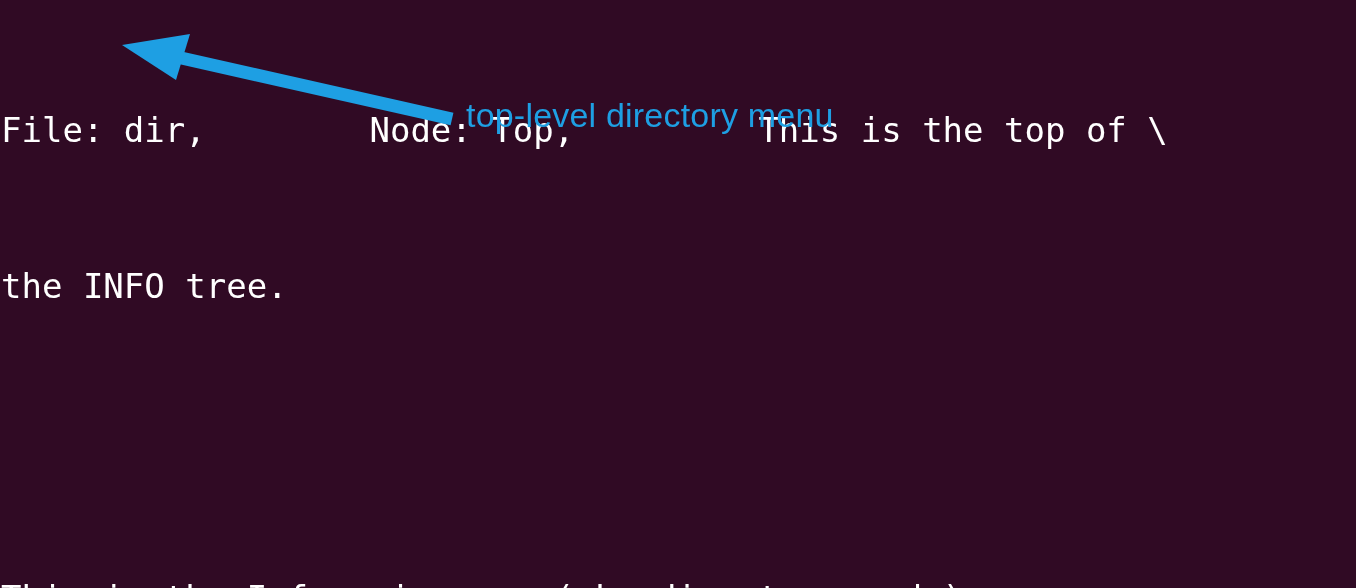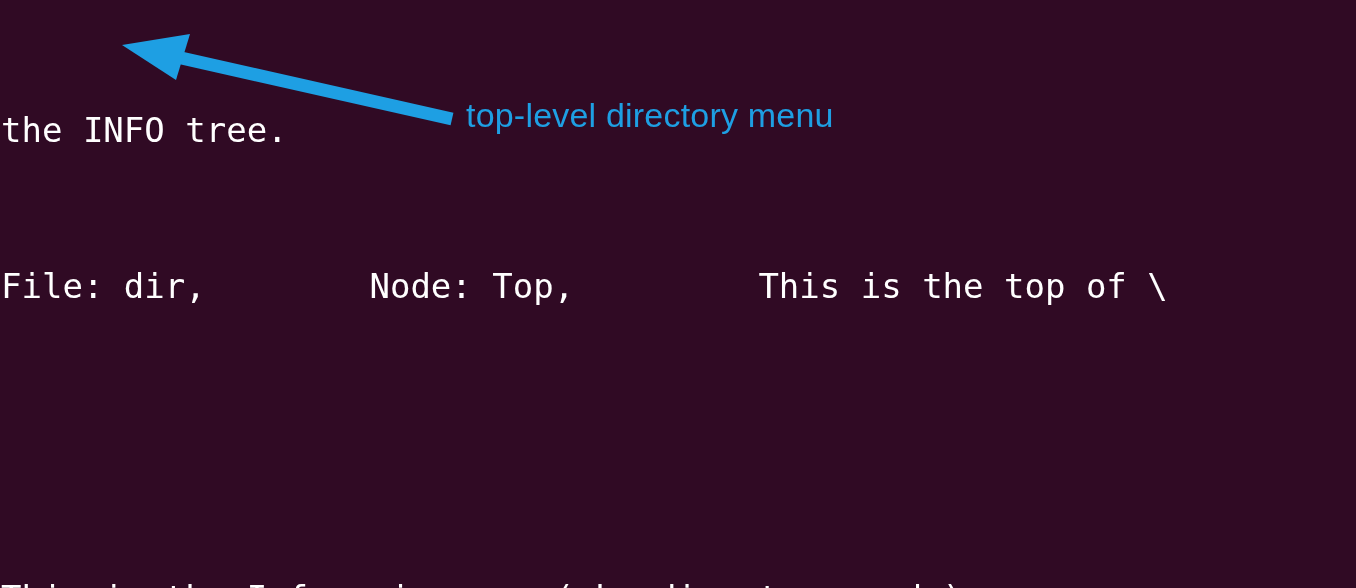--- a/index.html
+++ b/index.html
@@ -59,22 +59,22 @@
     white-space: pre;
     letter-spacing: 0.2px;
   }
 </style>
 </head>
 <body>
 
 <div id="screen">
 
   <div class="term">
+    <div class="row">File: dir,        Node: Top,         This is the top of \</div>
     <div class="row">the INFO tree.</div>
-    <div class="row">File: dir,        Node: Top,         This is the top of \</div>
     <div class="row blank"></div>
     <div class="row">This is the Info main menu (aka directory node).</div>
     
     
     
     
     
     
     
   </div>

